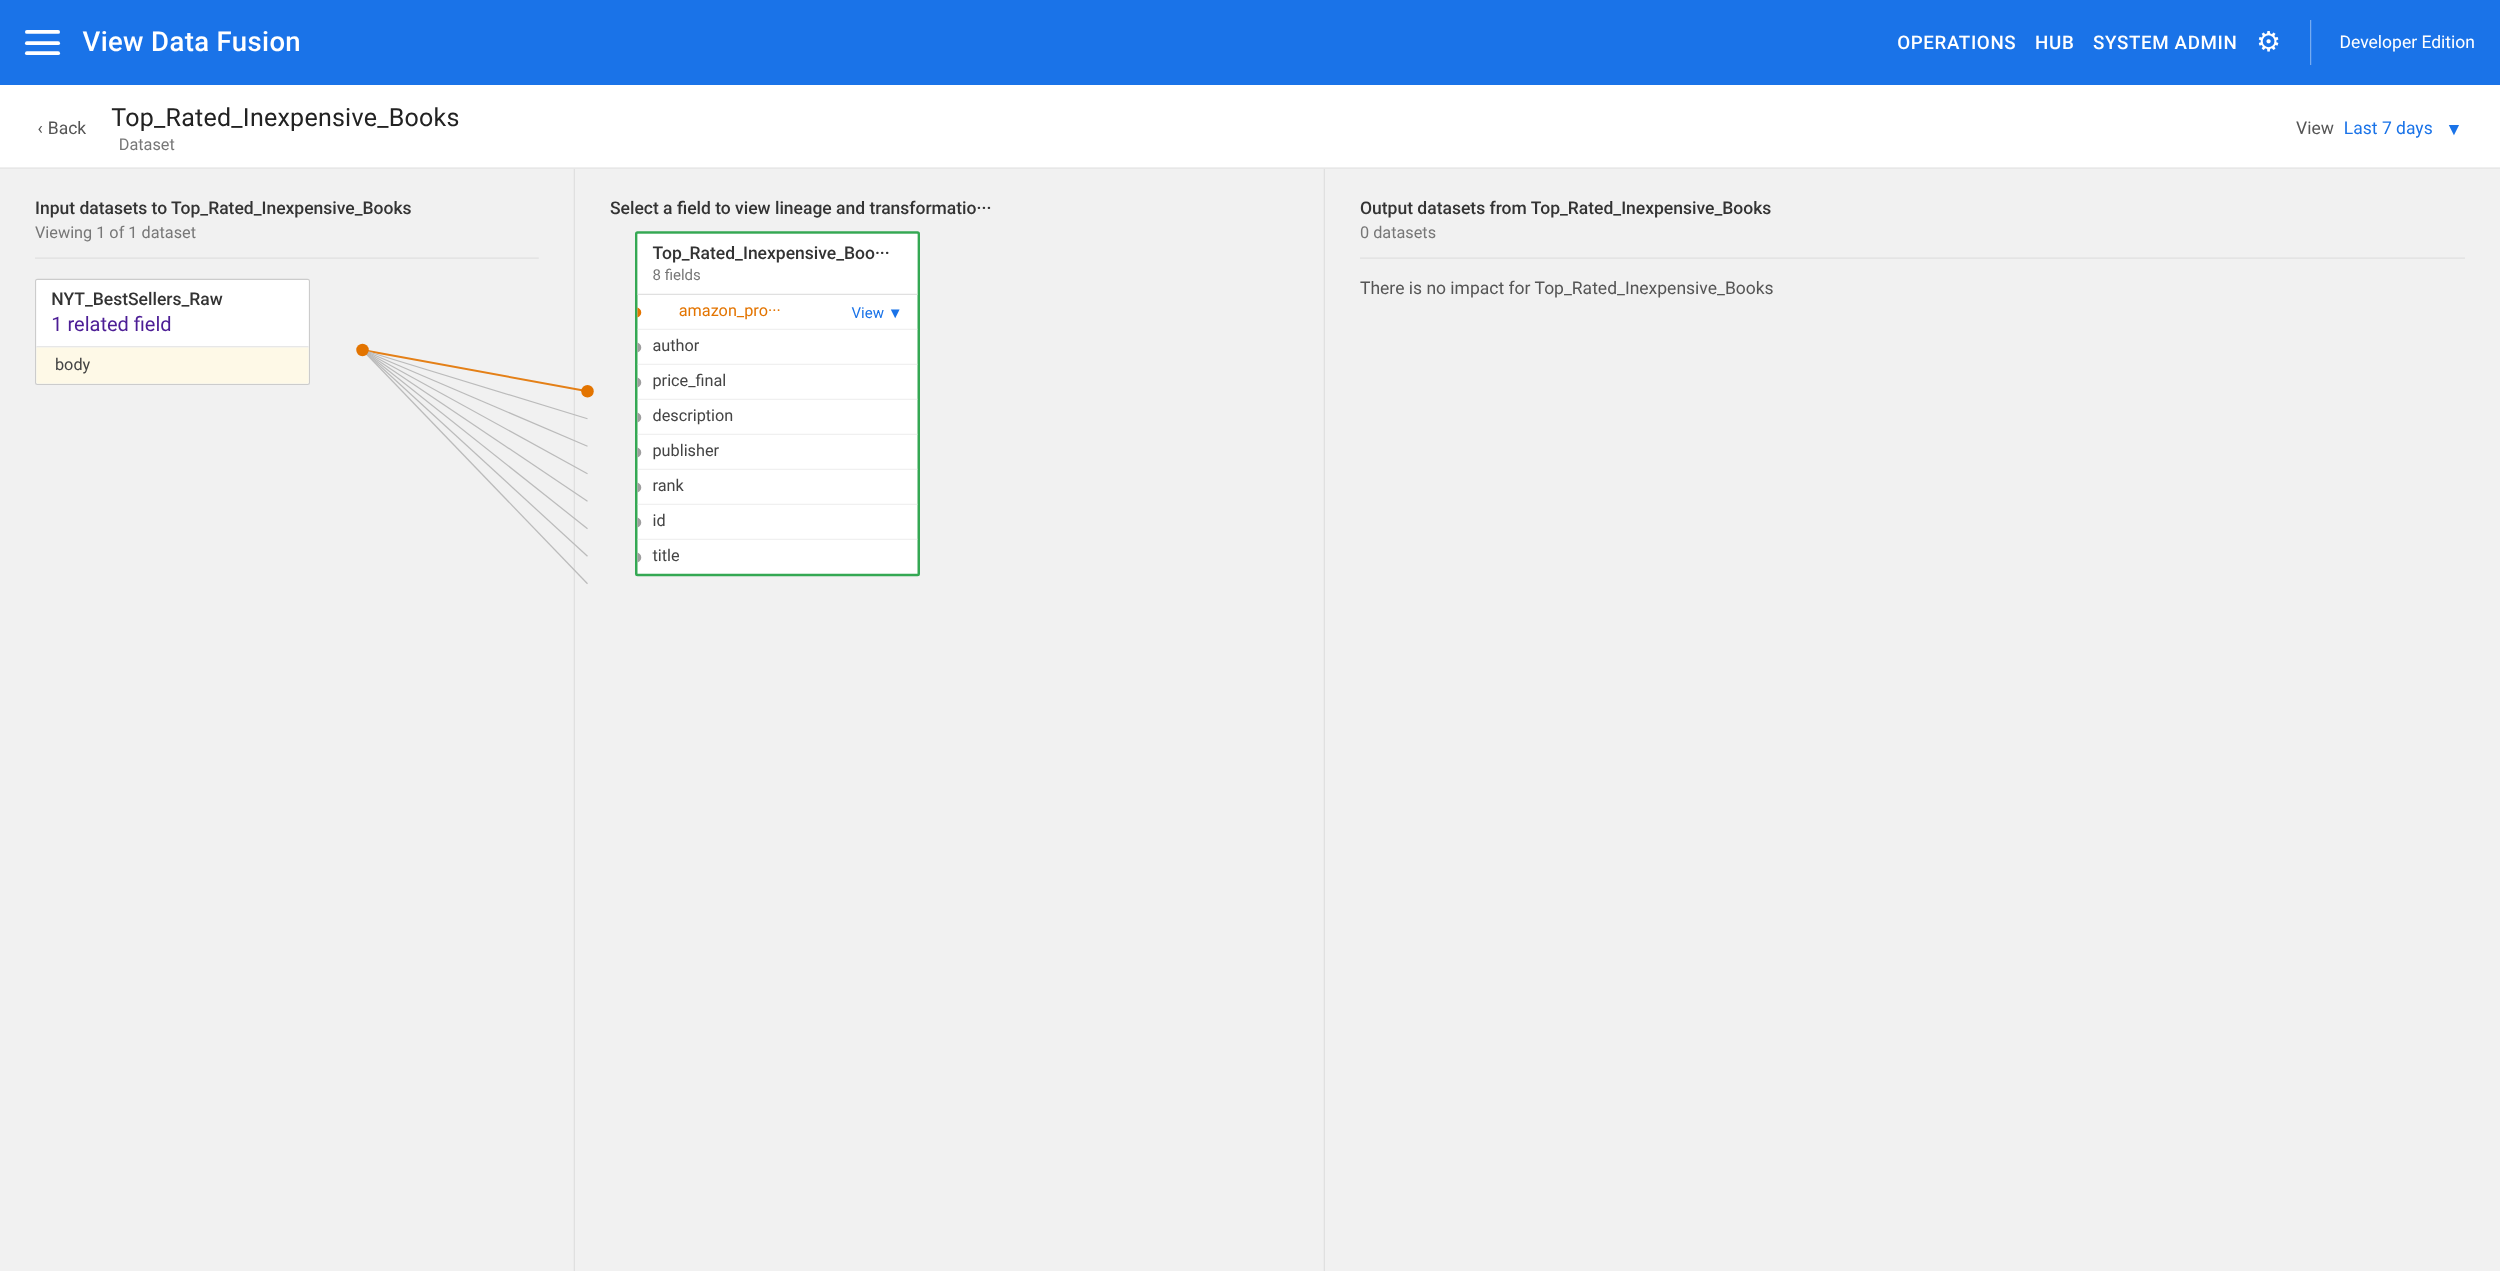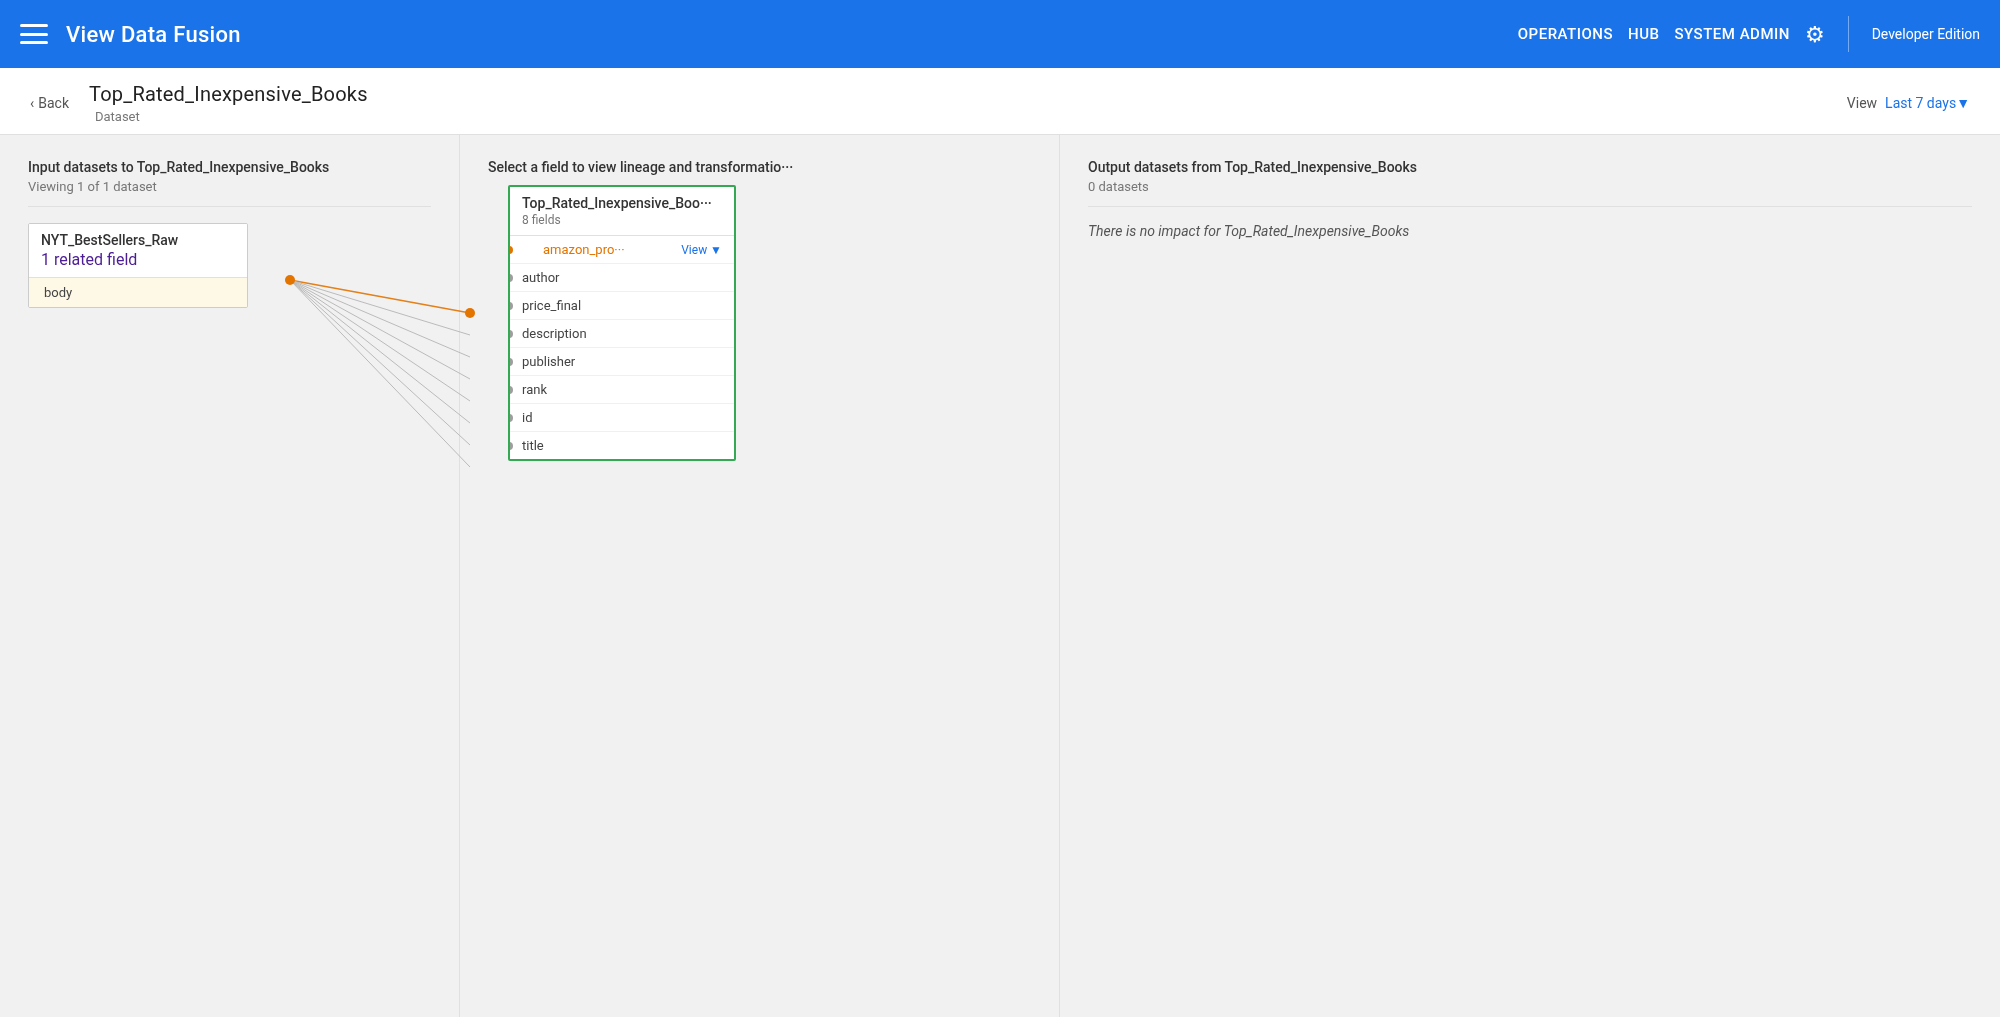--- a/index.html
+++ b/index.html
@@ -57,21 +57,21 @@
       font-size: 20px; font-weight: 400; color: #222; letter-spacing: 0.2px;
     }
     .page-subtitle {
       display: flex; align-items: center; gap: 6px; font-size: 13px; color: #777; margin-top: 2px;
     }
     .dataset-icon { font-size: 14px; color: #777; }
     .view-section {
       display: flex; align-items: center; gap: 8px; font-size: 14px; color: #555;
     }
     .view-dropdown {
-      font-size: 14px; color: #1a73e8; cursor: pointer; display: flex; align-items: center; gap: 0;
+      font-size: 14px; color: #1a73e8; cursor: pointer; display: flex; align-items: center; gap: 10px;
     }
 
     
     .main-content {
       display: flex;
       height: calc(1017px - 68px - 62px);
       overflow: hidden;
     }
 
     
@@ -167,21 +167,21 @@
       border-right: 1px solid #e0e0e0;
       position: relative;
     }
 
     
     .right-panel {
       flex: 1;
       padding: 24px 28px;
     }
     .no-impact-text {
-      font-size: 14px; color: #555; margin-top: 8px; font-style: italic;
+      font-size: 14px; color: #555; margin-top: 8px;
     }
   </style>
 </head>
 <body>
 
 <div class="header">
   <div class="header-menu-icon">
     <span></span>
       <span></span>
       <span></span>

